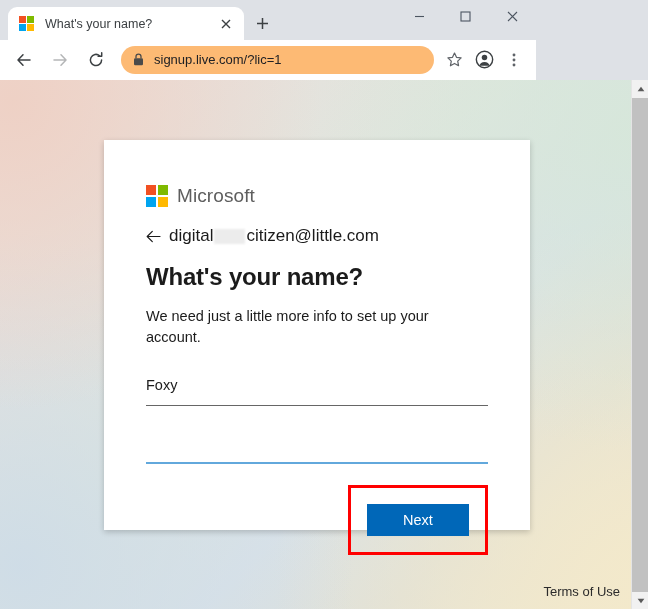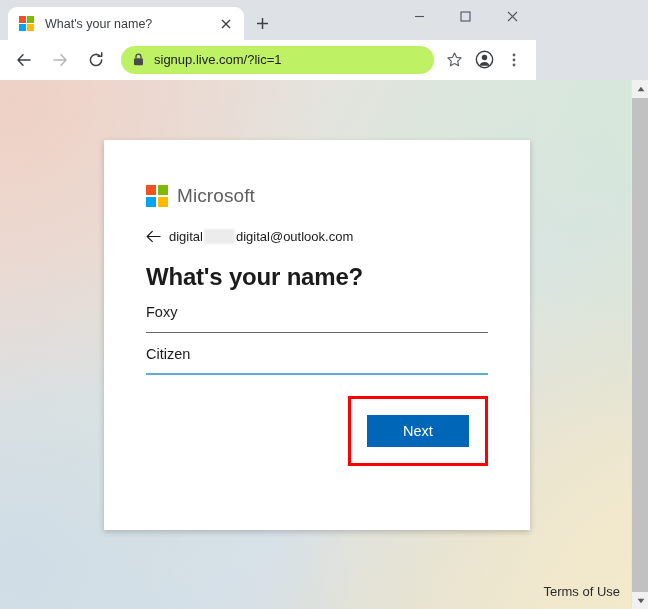--- a/index.html
+++ b/index.html
@@ -121,21 +121,21 @@
     justify-content: center;
     border-radius: 50%;
     margin: 0 3px;
     flex: 0 0 auto;
   }
   .navbtn.disabled { opacity: .38; }
 
   .omnibox {
     flex: 1 1 auto;
     height: 28px;
-    background: #bef264;
+    background: #fdba74;
     border-radius: 14px;
     display: flex;
     align-items: center;
     padding: 0 12px;
     margin-left: 7px;
     margin-right: 4px;
     min-width: 0;
   }
   .lock-icon { flex: 0 0 auto; display: flex; align-items: center; color: #5f6368; }
   .url {
@@ -250,21 +250,21 @@
     height: 20px;
   }
   .back-arrow {
     flex: 0 0 auto;
     display: flex;
     align-items: center;
     color: #1b1b1b;
     margin-right: 8px;
   }
   .email-text {
-    font-size: 13px;
+    font-size: 17px;
     color: #1b1b1b;
     white-space: nowrap;
   }
   .redaction {
     display: inline-block;
     width: 31px;
     height: 15px;
     background: #ececec;
     vertical-align: -2px;
     margin: 0 1px;
@@ -281,21 +281,21 @@
 
   .subtext {
     margin-top: 15px;
     font-size: 14.5px;
     color: #1b1b1b;
     line-height: 21px;
     max-width: 300px;
   }
 
   .field {
-    margin-top: 8px;
+    margin-top: 24px;
     height: 34px;
     position: relative;
   }
   .field .val {
     font-size: 14.5px;
     color: #1b1b1b;
     line-height: 26px;
     display: block;
   }
   .field .underline {
@@ -458,33 +458,33 @@
       </div>
 
       <div class="email-row">
         <span class="back-arrow">
           <svg width="15" height="13" viewBox="0 0 15 13" aria-hidden="true">
             <path d="M14 6.5 H1.6 M6.3 1.4 L1.2 6.5 L6.3 11.6" stroke="#1b1b1b" stroke-width="1.2" fill="none" stroke-linecap="round" stroke-linejoin="round"></path>
           </svg>
         </span>
         <span class="email-text">digital</span>
         <span class="redaction"></span>
-        <span class="email-text">digital@outlook.com</span>
+        <span class="email-text">citizen@little.com</span>
       </div>
 
       <div class="heading">What's your name?</div>
 
+      <div class="subtext">We need just a little more info to set up your account.</div>
 
       <div class="field gray">
         <span class="val" title="First name">Foxy</span>
         <span class="underline"></span>
       </div>
 
       <div class="field blue">
-        <span class="val" title="Last name">Citizen</span>
         <span class="underline"></span>
       </div>
 
       <div class="btn-row">
         <span class="next-wrap">
           <button class="next-btn">Next</button>
         </span>
       </div>
     </div>
 

